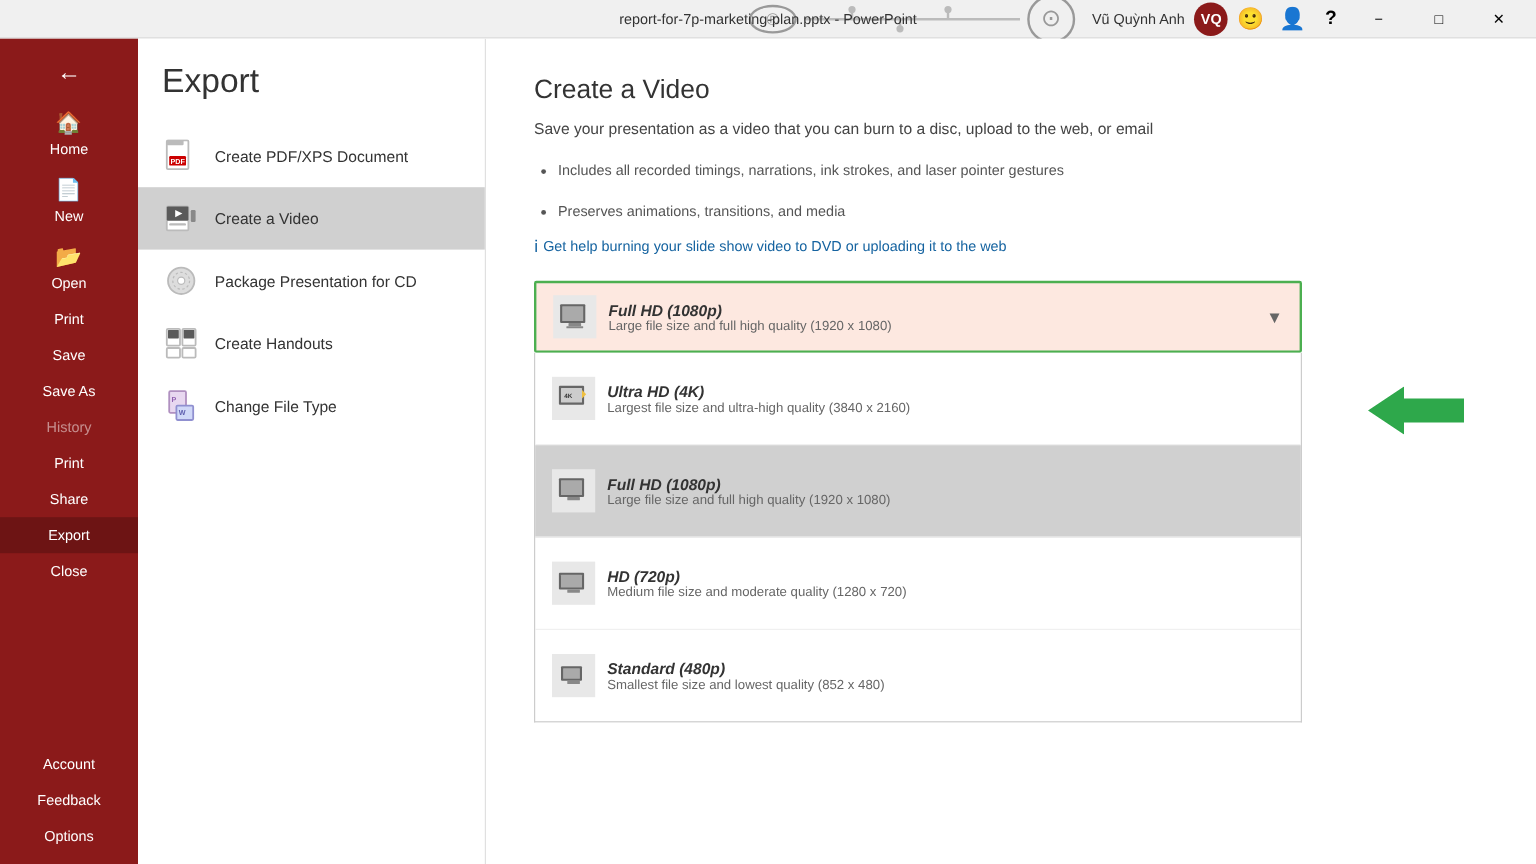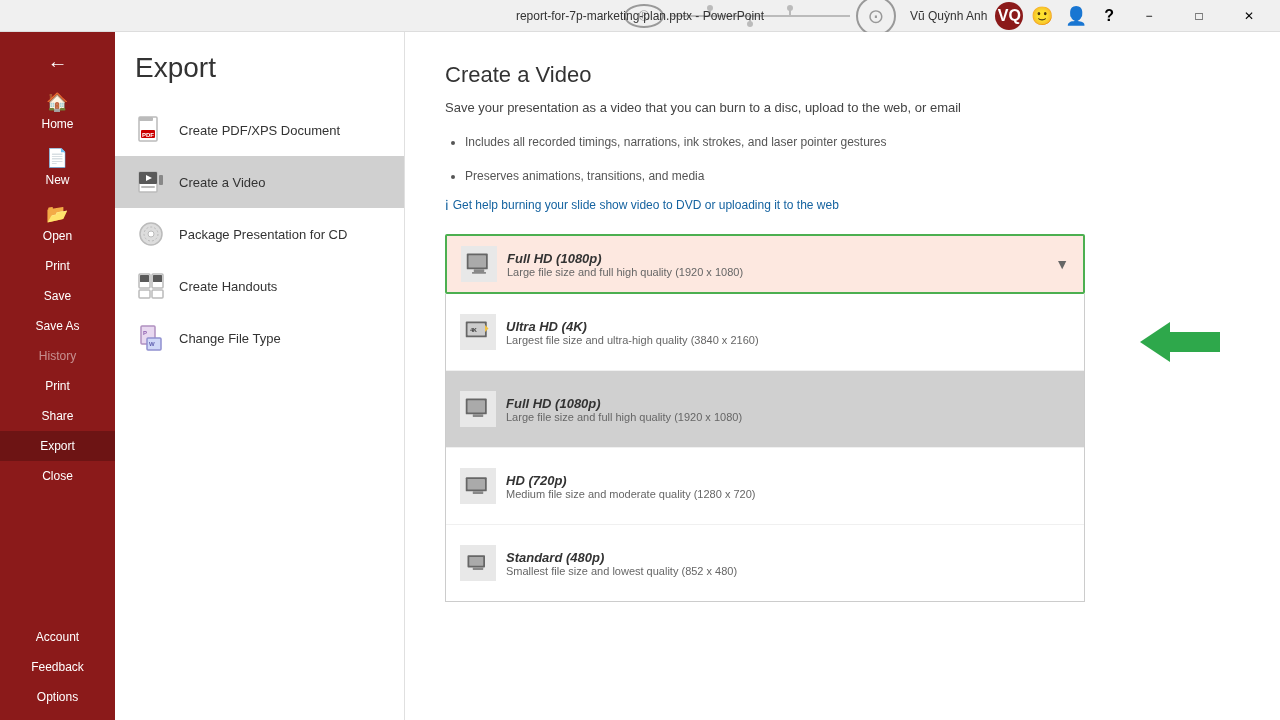--- a/index.html
+++ b/index.html
@@ -42,21 +42,21 @@
     }
     .user-avatar {
       width: 28px;
       height: 28px;
       border-radius: 50%;
       background: #8B1A1A;
       color: white;
       display: flex;
       align-items: center;
       justify-content: center;
-      font-size: 16px;
+      font-size: 12px;
       font-weight: bold;
     }
 
     
     .app-body {
       display: flex;
       flex: 1;
       overflow: hidden;
     }
 

